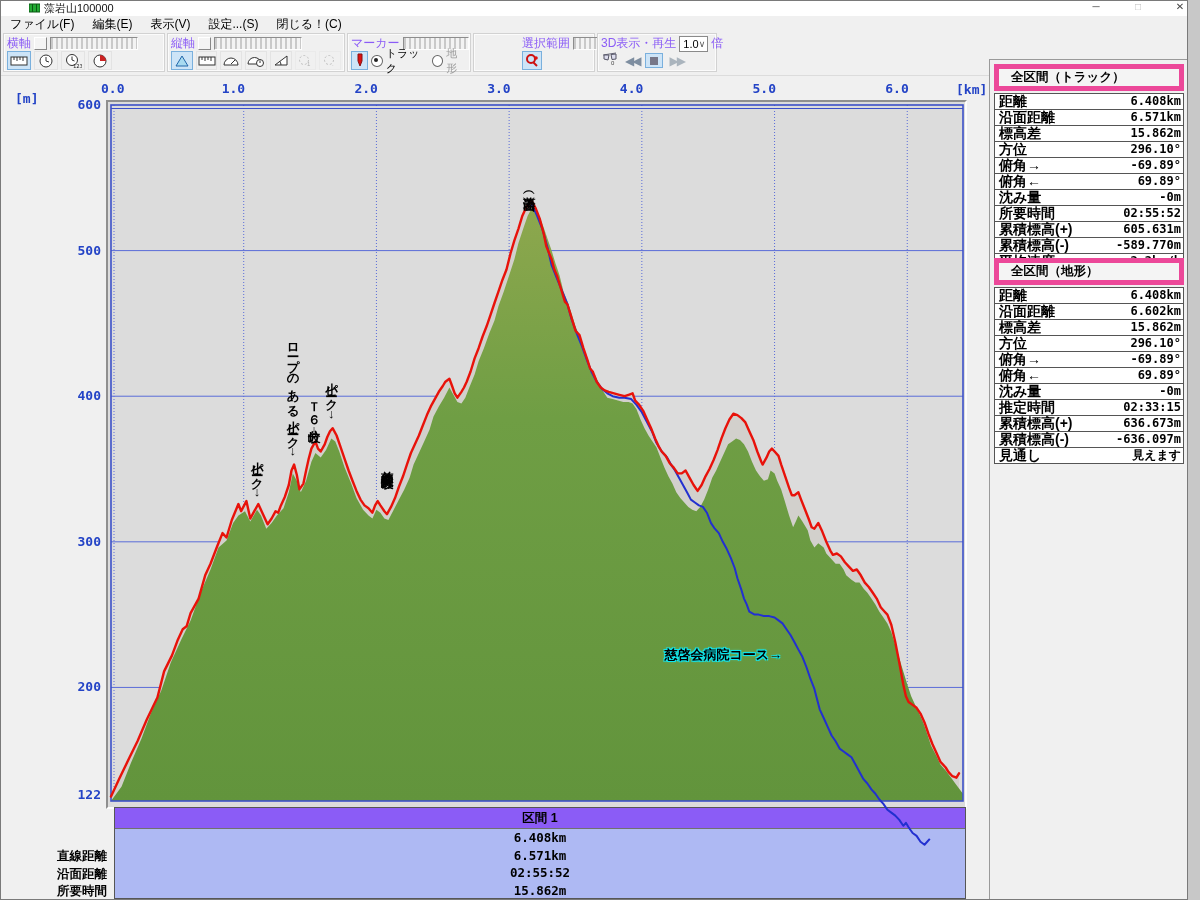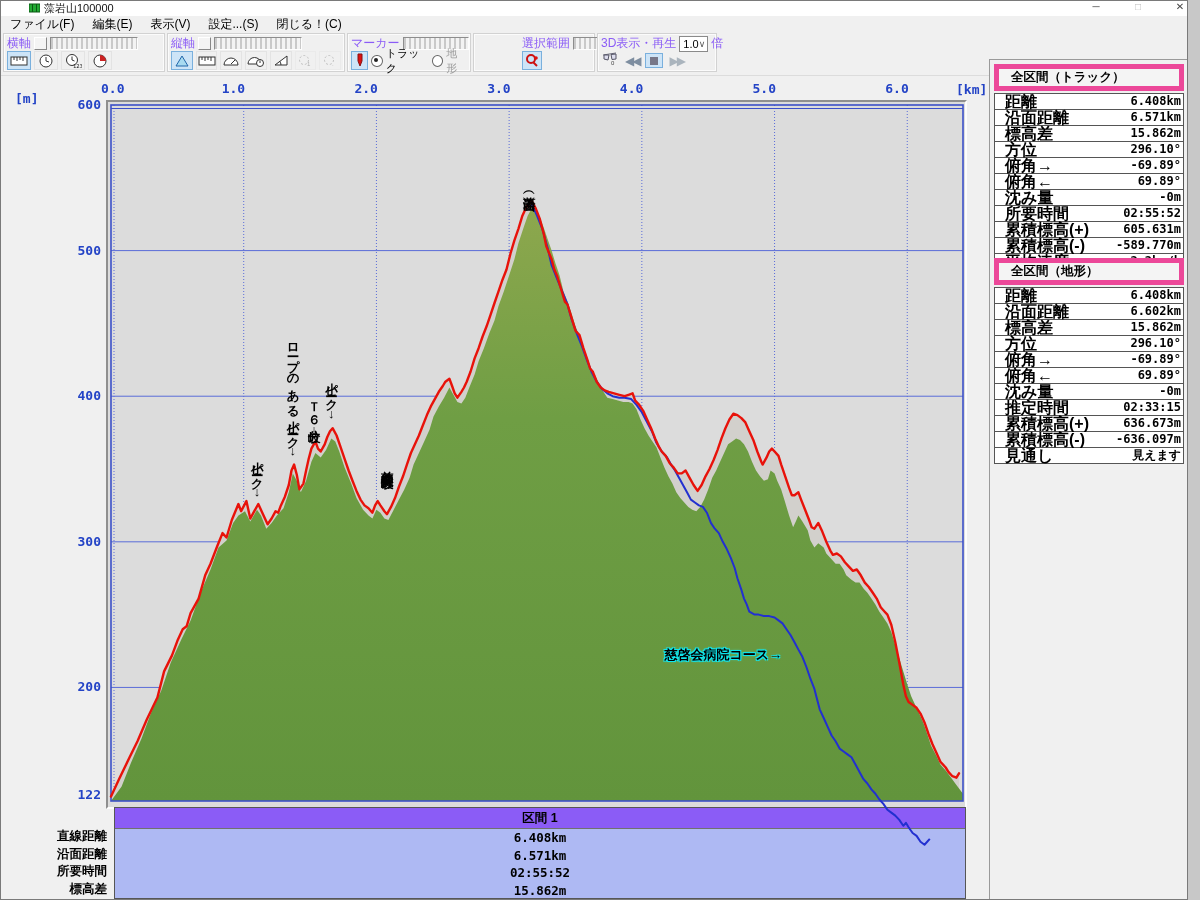--- a/index.html
+++ b/index.html
@@ -54,30 +54,30 @@
             text-shadow:-1px -1px 0 #0ee6ee,1px -1px 0 #0ee6ee,-1px 1px 0 #0ee6ee,1px 1px 0 #0ee6ee,0 0 3px #3df2f2;}
   
   .sidebar{position:absolute;left:988px;top:58px;width:212px;height:842px;background:#f0f0f0;
            border-left:1px solid #9a9a9a;border-top:1px solid #9a9a9a;}
   .stat-panel{position:absolute;left:4px;width:190px;}
   .ptitle{font-size:12.5px;font-weight:bold;color:#000;background:#f4f4f4;border:5px solid #ec4899;
           padding:1px 12px;height:15px;line-height:15px;}
   .ptable{margin-top:2px;border:1px solid #555;background:#fff;}
   .prow{display:flex;height:15px;line-height:15px;border-bottom:1px solid #555;font-weight:bold;}
   .prow:last-child{border-bottom:none;}
-  .plab{font-size:16px;padding-left:10px;white-space:nowrap;}
+  .plab{font-size:14px;padding-left:4px;white-space:nowrap;}
   .pval{margin-left:auto;font-family:"DejaVu Sans Mono",monospace;font-size:12px;padding-right:2px;}
   
   .seg-table{position:absolute;left:113px;top:806px;width:852px;height:92px;border:1px solid #565656;
              box-sizing:border-box;background:#aeb9f3;z-index:1;}
   .seg-head{height:20px;line-height:20px;background:#8b5cf6;border-bottom:1px solid #707070;
             text-align:center;font-size:12.5px;font-weight:bold;}
   .seg-val{height:17.5px;line-height:17.5px;text-align:center;font-family:"DejaVu Sans Mono",monospace;
            font-size:12.5px;font-weight:bold;color:#000;}
-  .seg-lab{position:absolute;width:106px;text-align:right;font-size:12.5px;font-weight:bold;color:#000;z-index:1;}
+  .seg-lab{position:absolute;width:106px;text-align:right;font-size:12.5px;font-weight:bold;color:#000;z-index:1;margin-top:20px;}
 </style>
 </head>
 <body>
 
 <div id="app">
 
   <div class="titlebar">
     <span class="appicon">
       <svg width="11" height="10">
           <rect x="0" y="1" width="11" height="8" fill="#22aa33" stroke="#0a5a14"></rect>

